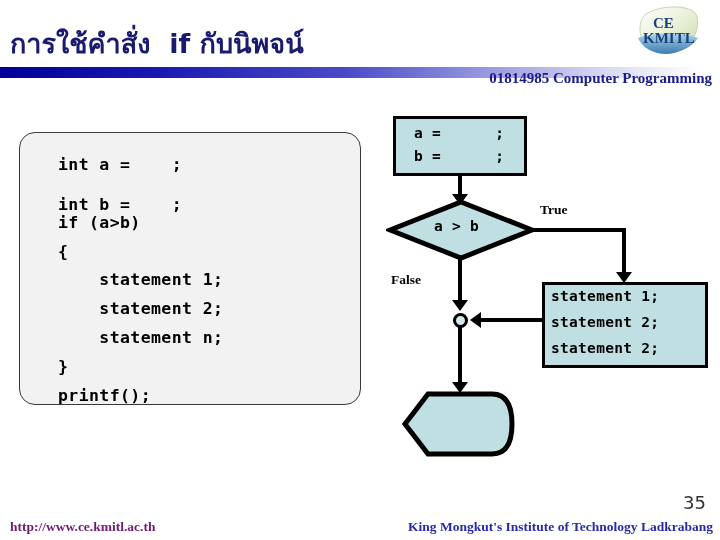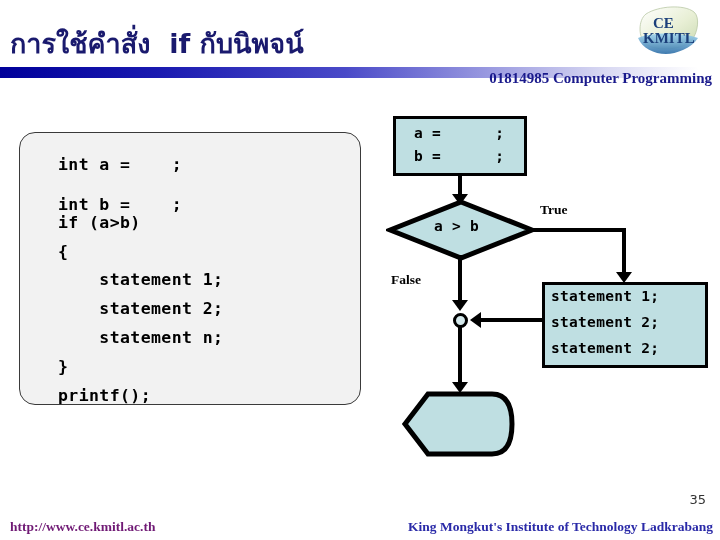--- a/index.html
+++ b/index.html
@@ -153,21 +153,21 @@
     font-weight: bold;
     font-size: 13.5px;
     color: #2a2aa8;
     white-space: pre;
   }
   #page-number {
     position: absolute;
     right: 14px;
     top: 492px;
     font-family: "DejaVu Sans", sans-serif;
-    font-size: 13px;
+    font-size: 18px;
     color: #333333;
     white-space: pre;
   }
 </style>
 </head>
 <body>
 
 <div id="slide-title">การใช้คำสั่ง  if กับนิพจน์</div>
 
 <div id="header-gradient-bar"></div>

